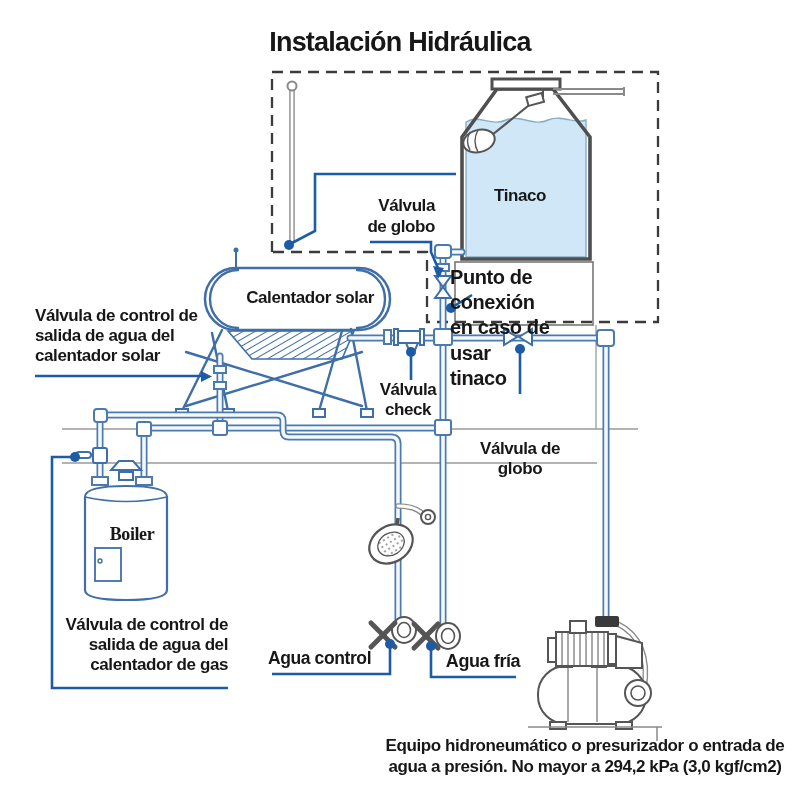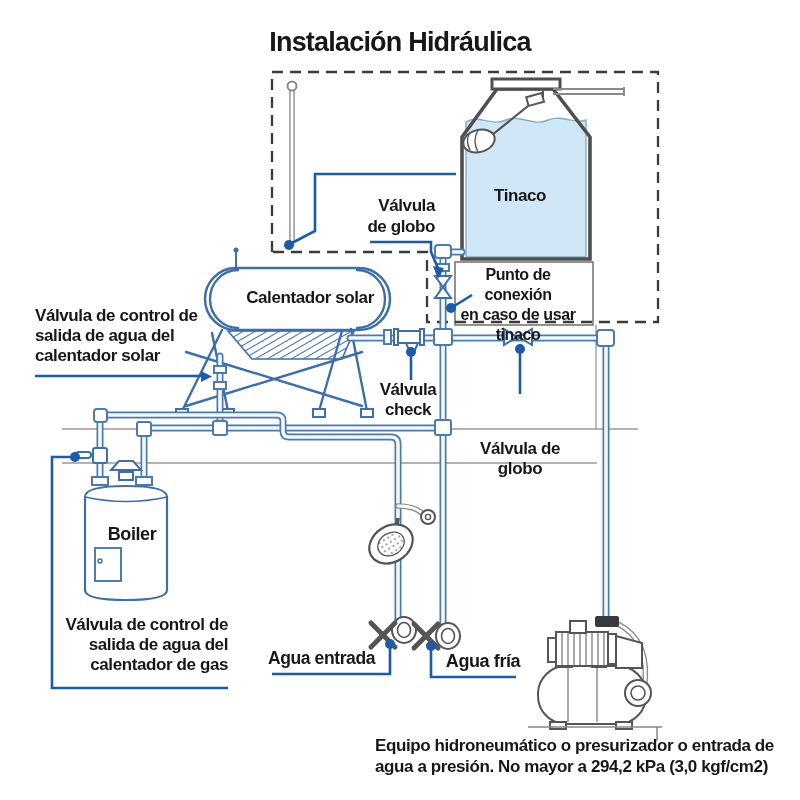--- a/index.html
+++ b/index.html
@@ -252,42 +252,42 @@
 </svg>
 
 <div class="lbl" style="left:150px;top:26px;width:500px;text-align:center;font-size:27px;letter-spacing:-0.8px;">Instalación Hidráulica</div>
 
 
 <div class="lbl" style="left:470px;top:186px;width:100px;text-align:center;font-size:17px;">Tinaco</div>
 
 <div class="lbl" style="left:340px;top:196px;width:95px;text-align:right;font-size:17px;line-height:1.22;">Válvula
 de globo</div>
 
-<div class="lbl" style="left:450px;top:265px;width:136px;text-align:center;font-size:16px;line-height:1.26;">Punto de conexión
+<div class="lbl" style="left:450px;top:265px;width:136px;text-align:left;font-size:20px;line-height:1.26;">Punto de conexión
 en caso de usar
 tinaco</div>
 
 <div class="lbl" style="left:235px;top:288px;width:150px;text-align:center;font-size:17px;">Calentador solar</div>
 
 <div class="lbl" style="left:35px;top:306px;width:195px;text-align:left;font-size:17px;line-height:1.18;">Válvula de control de
 salida de agua del
 calentador solar</div>
 
 <div class="lbl" style="left:358px;top:380px;width:100px;text-align:center;font-size:17px;line-height:1.18;">Válvula
 check</div>
 
 <div class="lbl" style="left:462px;top:395px;width:116px;text-align:center;font-size:17px;line-height:1.18;margin-top:44px;">Válvula de
 globo</div>
 
-<div class="lbl" style="left:86px;top:524px;width:92px;text-align:center;font-size:18px;">Boiler</div>
+<div class="lbl" style="left:86px;top:524px;width:92px;text-align:center;font-size:18px;font-family:Liberation Serif, serif;">Boiler</div>
 
 <div class="lbl" style="left:50px;top:615px;width:178px;text-align:right;font-size:17px;line-height:1.18;">Válvula de control de
 salida de agua del
 calentador de gas</div>
 
-<div class="lbl" style="left:268px;top:648px;width:120px;text-align:left;font-size:17.5px;">Agua entrada</div>
+<div class="lbl" style="left:268px;top:648px;width:120px;text-align:left;font-size:17.5px;">Agua control</div>
 
 <div class="lbl" style="left:438px;top:651px;width:90px;text-align:center;font-size:18px;">Agua fría</div>
 
-<div class="lbl" style="left:375px;top:736px;width:420px;text-align:left;font-size:17px;line-height:1.22;">Equipo hidroneumático o presurizador o entrada de
+<div class="lbl" style="left:375px;top:736px;width:420px;text-align:center;font-size:17px;line-height:1.22;">Equipo hidroneumático o presurizador o entrada de
 agua a presión. No mayor a 294,2 kPa (3,0 kgf/cm2)</div>
 
 </div>
 
 </body></html>

